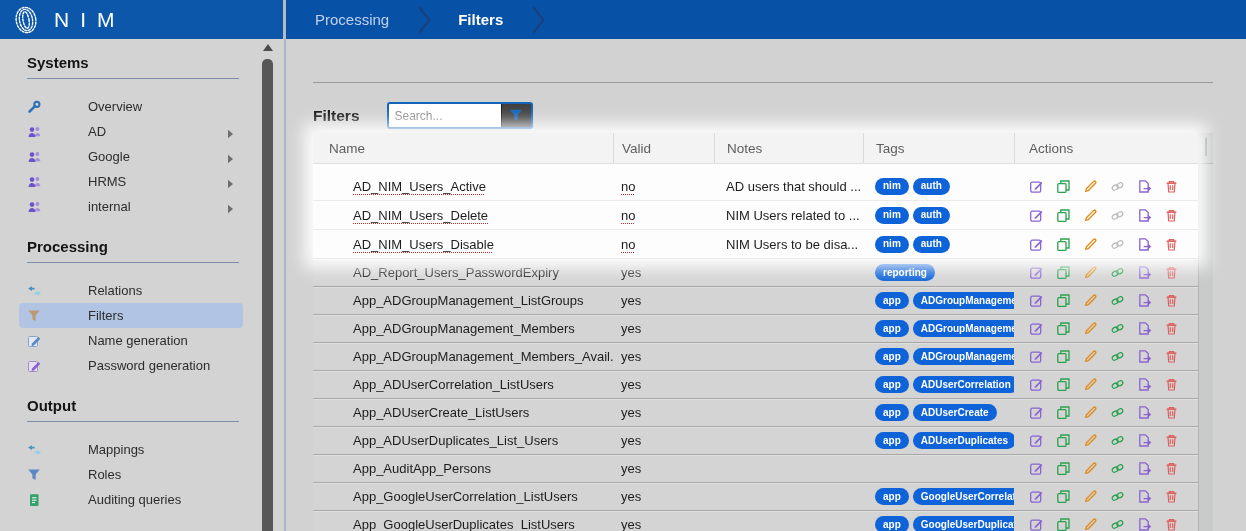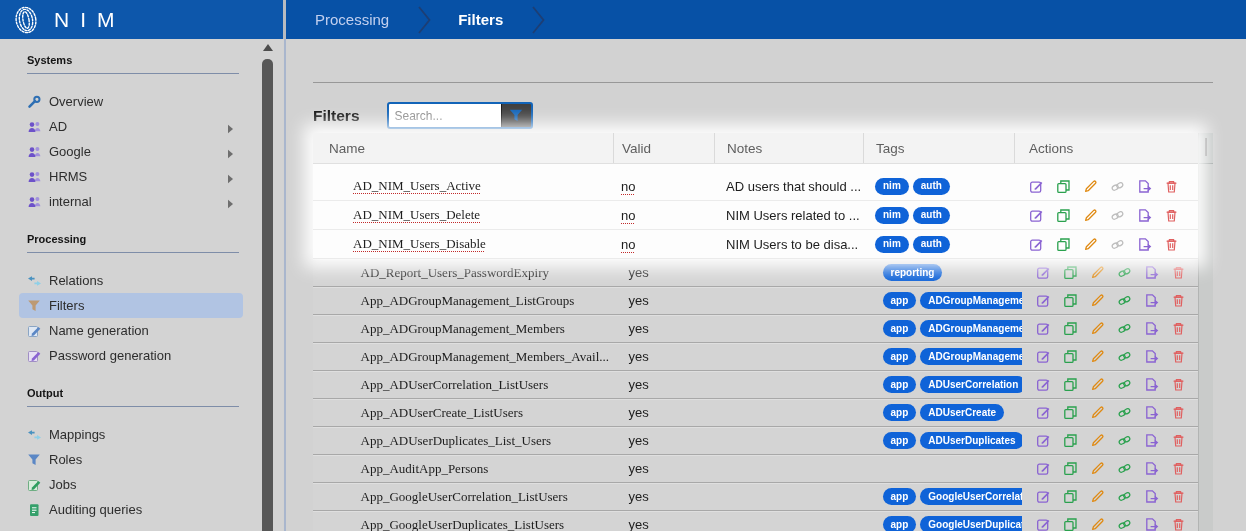--- a/index.html
+++ b/index.html
@@ -17,25 +17,25 @@
     display:flex; align-items:center; padding-left:29px; }
   .logo-mark{ margin-right:14px; display:flex; align-items:center; }
   .logo-text{ color:#fff; font-size:21px; letter-spacing:11px; font-weight:400; }
   .crumb{ color:#c3d0ef; font-size:15px; margin-right:28px; cursor:default; }
   .crumb.active{ color:#ffffff; font-weight:700; }
   .crumb-chev{ margin-right:26px; display:flex; align-items:center; }
   
   .sidebar{ position:absolute; left:0; top:39px; width:283px; bottom:0; background:#d3d3d3; }
   .side-divider{ position:absolute; left:284px; top:39px; width:2px; bottom:0; background:#a9b6cd; }
   .sb-content{ position:absolute; left:0; top:0; right:26px; bottom:0; padding:15px 0 0 27px; overflow:hidden; }
-  .sb-title{ font-size:11px; font-weight:700; color:#141414; margin-bottom:7px; }
+  .sb-title{ font-size:15px; font-weight:700; color:#141414; margin-bottom:7px; }
   .sb-rule{ height:1px; background:#7e8da8; width:212px; margin-bottom:15px; }
   .sb-section{ margin-bottom:19px; }
   .sb-item{ position:relative; display:flex; align-items:center; height:25px; width:224px;
-    margin-left:-8px; padding-left:8px; border-radius:4px; font-size:13px; color:#2d2d2d; cursor:default; }
+    margin-left:-8px; padding-left:8px; border-radius:4px; font-size:13px; color:#2d2d2d; cursor:default;gap:39px; }
   .sb-item.selected{ background:#b1c4e3; }
   .sb-ic{ width:22px; display:flex; align-items:center; }
   .sb-chev{ position:absolute; right:9px; top:8px; }
   
   .sb-scrollbar{ position:absolute; right:10px; top:3px; width:11px; bottom:0; }
   .sb-up{ width:0; height:0; margin:2px auto 4px; border-left:5px solid transparent;
     border-right:5px solid transparent; border-bottom:7px solid #4c4c4c; }
   .sb-thumb{ position:absolute; left:0; right:0; top:17px; bottom:0; background:#575757; border-radius:5px 5px 0 0; }
   
   .main{ position:absolute; left:286px; top:39px; right:0; bottom:0; background:#d2d2d2; }
@@ -62,24 +62,24 @@
   .th + .th{ border-left:1px solid #dadada; }
   .c1{ width:300px; padding-left:16px; }
   .c2{ width:101px; padding-left:8px; }
   .c3{ width:149px; padding-left:12px; }
   .c4{ width:151px; padding-left:12px; }
   .c5{ width:184px; padding-left:14px; }
   .spot-body{ padding-top:8px; }
   .trow{ display:flex; align-items:center; height:29px; font-size:13px; color:#1d1d1d; }
   .spotlight .trow{ border-bottom:1px solid #ebebeb; background:#fdfdfd; }
   .dim-body .trow{ height:28px; background:#d4d4d4; border-bottom:1px solid #a8a8a8;
-    box-shadow:inset 0 1px 0 #dfdfdf;justify-content:center; }
+    box-shadow:inset 0 1px 0 #dfdfdf; }
   .cell{ height:100%; display:flex; align-items:center; overflow:hidden; white-space:nowrap; }
   .cell.c1{ padding-left:40px; }
-  .rowname{ cursor:pointer;font-family:Liberation Serif, serif; }
+  .rowname{ cursor:pointer; }
   .sq{ text-decoration:underline dotted #c22a2a; text-decoration-thickness:1px; text-underline-offset:3px; }
   .pill{ background:#0f63d8; color:#fff; font-size:10px; font-weight:700; line-height:1;
     padding:3.5px 8px; border-radius:9px; margin-right:4px; white-space:nowrap; }
   .cell.c5{ gap:11px; overflow:visible; }
   .act{ width:16px; height:16px; display:flex; align-items:center; justify-content:center; cursor:pointer; }
   .act svg{ width:15px; height:15px; display:block; }
   .ic-purple{ color:#8a63d2; } .ic-green{ color:#2aa14e; } .ic-orange{ color:#e08a12; }
   .ic-gray{ color:#bdbdbd; } .ic-red{ color:#e06060; }
 </style>
 </head>
@@ -256,29 +256,20 @@
           <div class="sb-item">
             <span class="sb-ic">
               <svg width="14" height="13" viewBox="0 0 14 13">
                 <path d="M1.2 1.4 H12.8 L8.6 6.4 V12 L5.4 10.3 V6.4 Z" fill="#5b87c5"></path>
               </svg>
             </span>
             <span>Roles</span>
           </div>
           <div class="sb-item">
             <span class="sb-ic">
-              <svg width="15" height="14" viewBox="0 0 15 14">
-                <rect x="1.5" y="2.5" width="9" height="10" rx="1" fill="#d9ecdc" stroke="#6fae83"></rect>
-                <path d="M5 9.5 L11.4 2.9 L13.3 4.8 L6.9 11.4 L4.5 12 Z" fill="#2f9e5f"></path>
-              </svg>
-            </span>
-            <span>Jobs</span>
-          </div>
-          <div class="sb-item">
-            <span class="sb-ic">
               <svg width="14" height="14" viewBox="0 0 14 14">
                 <rect x="3" y="1.2" width="8.5" height="11.8" rx="1" fill="#35a06b"></rect>
                 <path d="M5 4.8 h4.5 M5 7.2 h4.5 M5 9.6 h3" stroke="#fff" stroke-width="1"></path>
               </svg>
             </span>
             <span>Auditing queries</span>
           </div>
         </div>
       </div>
     <div class="sb-scrollbar">

